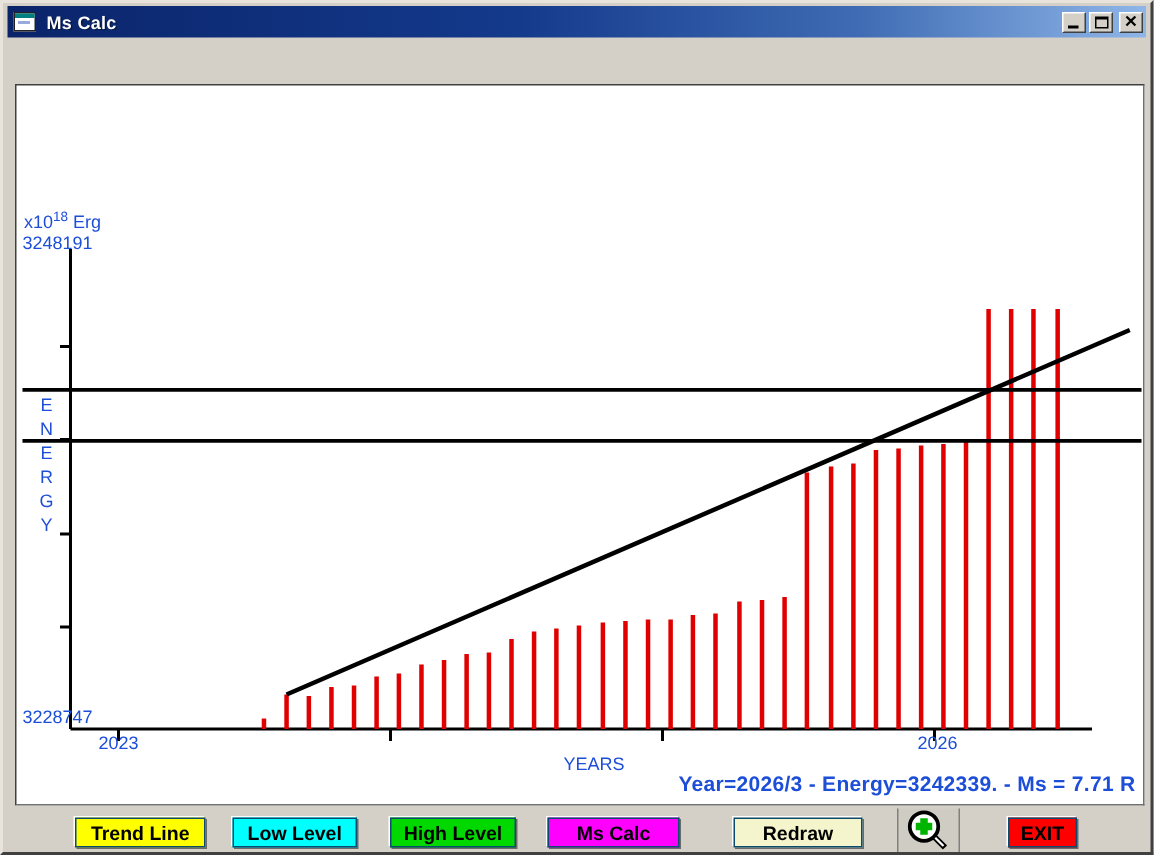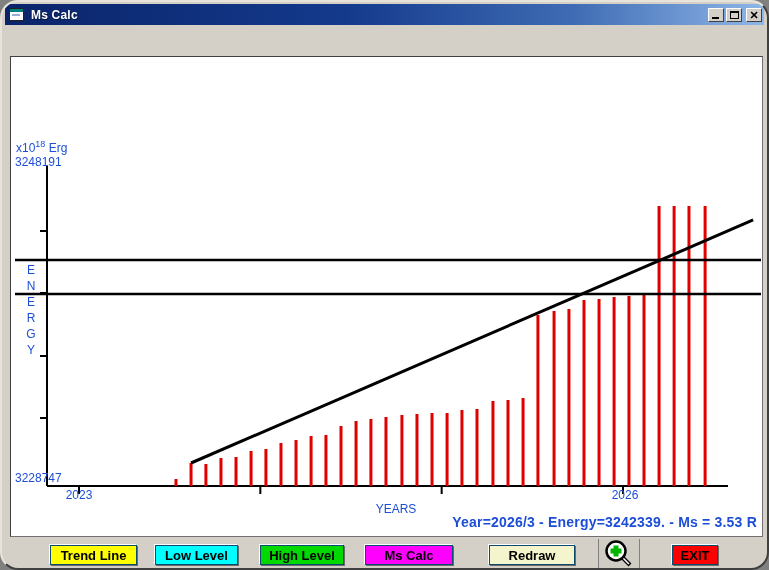--- a/index.html
+++ b/index.html
@@ -1,19 +1,19 @@
 <!DOCTYPE html>
 <html><head>
 <meta charset="utf-8">
 <style>
   html,body{margin:0;padding:0;background:#808080;}
   *{box-sizing:border-box;font-family:"Liberation Sans",sans-serif;}
   .window{position:relative;width:769px;height:570px;background:#d4d0c8;
     border-top:2px solid #e8e4dc;border-left:2px solid #e8e4dc;
-    border-right:2px solid #404040;border-bottom:2px solid #404040;overflow:hidden;border-radius:18px;}
+    border-right:2px solid #404040;border-bottom:2px solid #404040;overflow:hidden;}
   
   .titlebar{position:absolute;left:3px;top:2px;right:3px;height:21px;
     background:linear-gradient(to right,#0a246a 0%,#143a8c 45%,#3f6cb4 75%,#8fb6e8 100%);
     display:flex;align-items:center;padding:0 2px 0 4px;}
   .title-icon{width:15px;height:13px;background:#fff;border:1px solid #222;position:relative;flex:0 0 auto;}
   .title-icon::before{content:"";position:absolute;left:0;top:0;right:0;height:3px;background:#008080;}
   .title-icon::after{content:"";position:absolute;left:2px;top:5px;width:8px;height:2px;background:#9ad;}
   .title-text{color:#fff;font-weight:bold;font-size:12px;margin-left:7px;flex:1 1 auto;
     text-shadow:1px 1px 0 rgba(0,0,0,.4);letter-spacing:.2px;}
   .win-btns{display:flex;gap:2px;align-items:center;}
@@ -139,21 +139,21 @@
     <div class="lbl ymin">3228747</div>
     <div class="lbl ytitle">E
 N
 E
 R
 G
 Y</div>
     <div class="lbl x2023">2023</div>
     <div class="lbl x2026">2026</div>
     <div class="lbl xtitle">YEARS</div>
-    <div class="lbl statusline">Year=2026/3 - Energy=3242339. - Ms = 3.53 R</div>
+    <div class="lbl statusline">Year=2026/3 - Energy=3242339. - Ms = 7.71 R</div>
   </div>
 
   <button class="cbtn b0" style="background: rgb(255, 255, 0);">Trend Line</button>
   <button class="cbtn b1" style="background: rgb(0, 255, 255);">Low Level</button>
   <button class="cbtn b2" style="background: rgb(0, 216, 0);">High Level</button>
   <button class="cbtn b3" style="background: rgb(255, 0, 255);">Ms Calc</button>
   <button class="cbtn b4" style="background: rgb(245, 245, 205); text-align: center;">Redraw</button>
 
   <div class="zoom-area">
     <svg width="32" height="32" viewBox="0 0 32 32">

